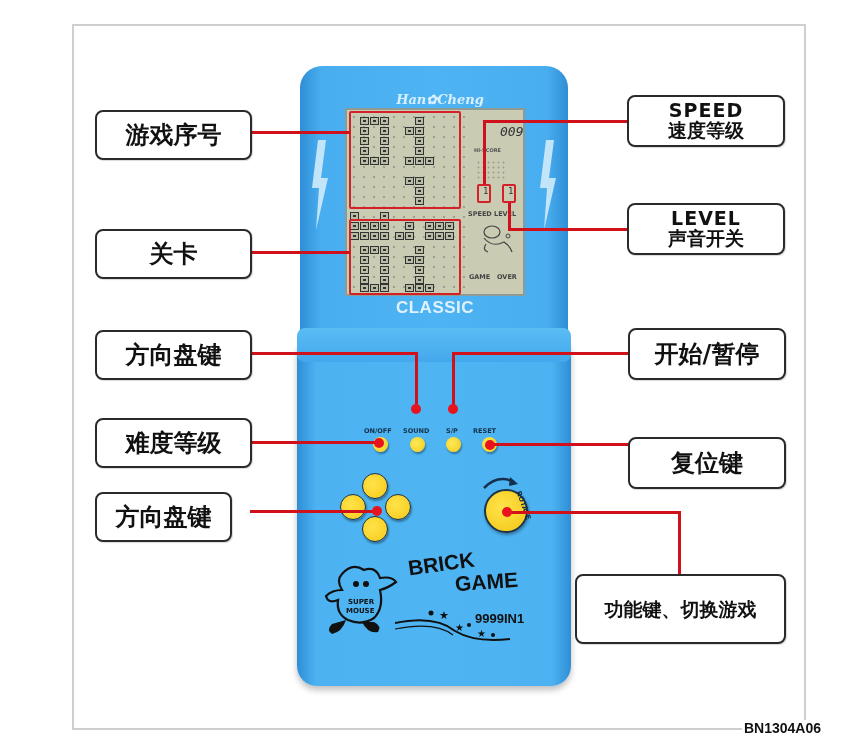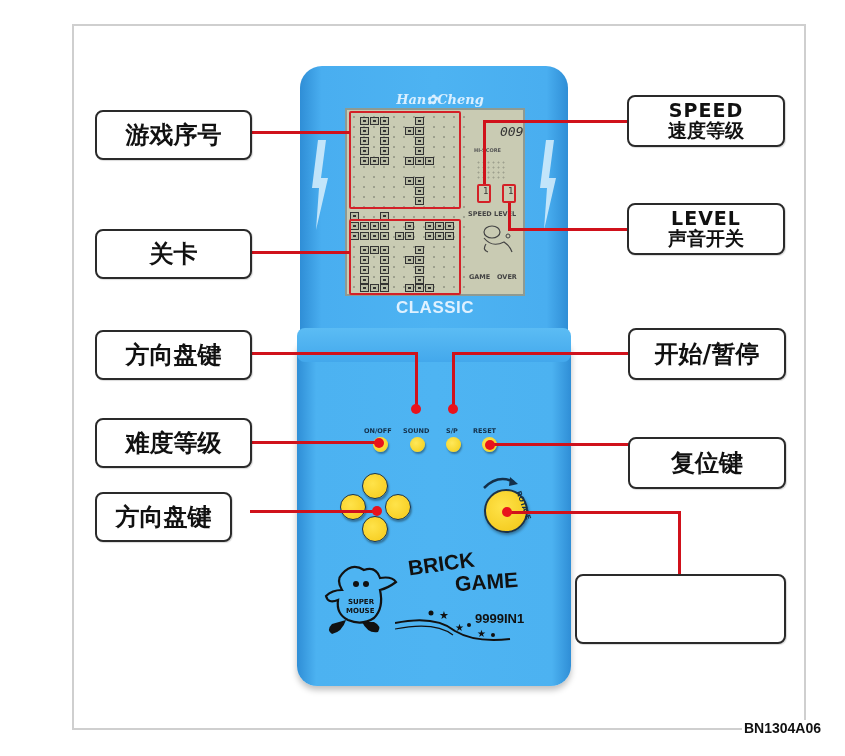--- a/index.html
+++ b/index.html
@@ -270,13 +270,14 @@
 
 <div class="callout big" style="left:95px;top:330px;width:157px;height:50px;">方向盘键</div>
 <div class="callout big" style="left:628px;top:328px;width:158px;height:52px;">开始/暂停</div>
 
 <div class="callout big" style="left:95px;top:418px;width:157px;height:50px;">难度等级</div>
 <div class="callout big" style="left:628px;top:437px;width:158px;height:52px;">复位键</div>
 
 <div class="callout big" style="left:95px;top:492px;width:137px;height:50px;">方向盘键</div>
 
 <div class="callout func" style="left:575px;top:574px;width:211px;height:70px;">
+  <span>功能键、切换游戏</span>
 </div>
 
 </body></html>

